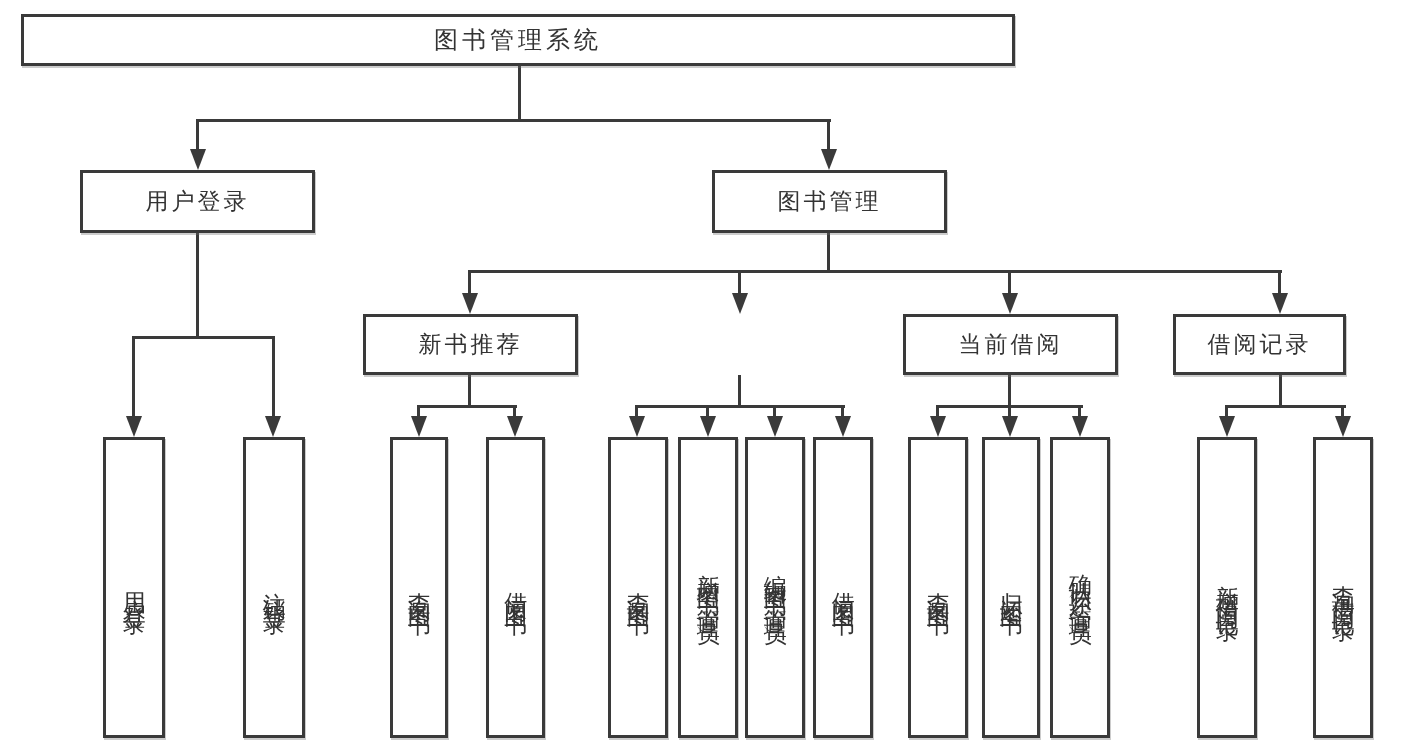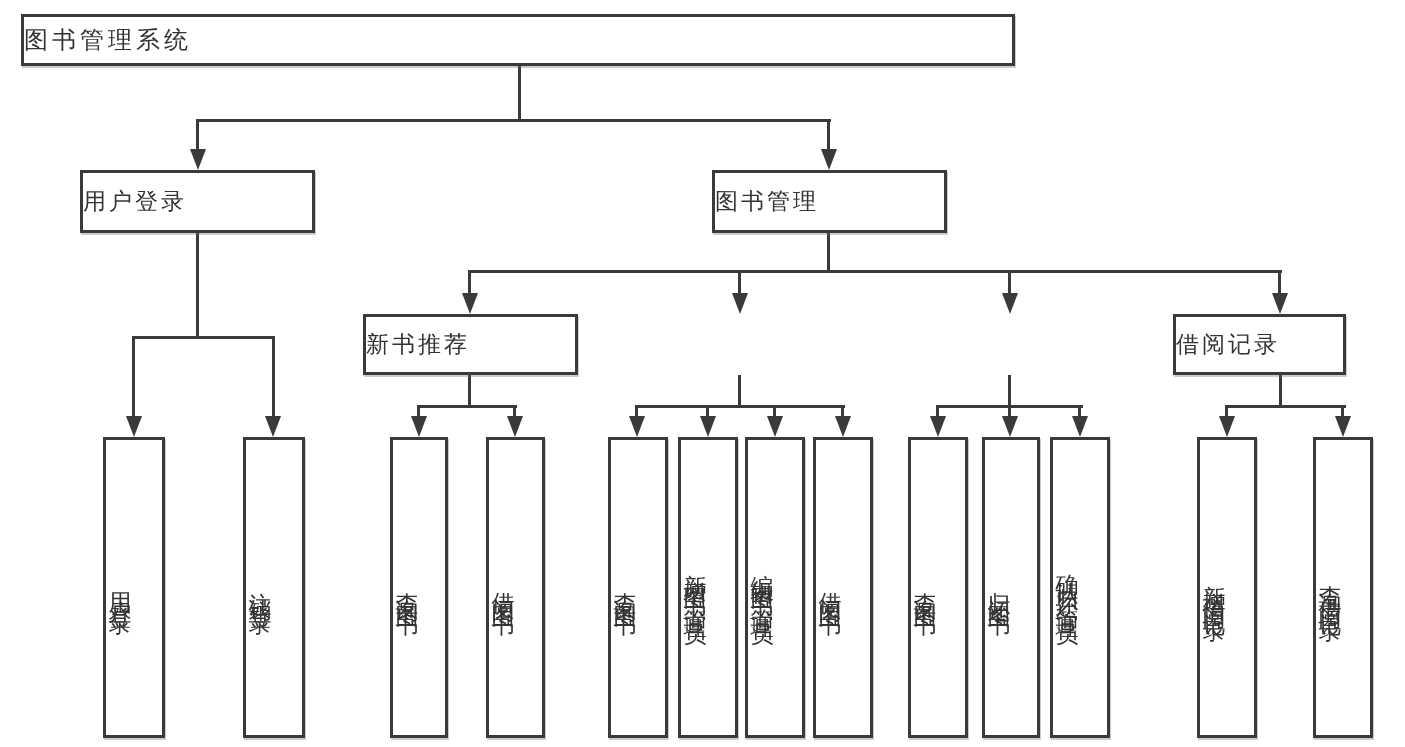--- a/index.html
+++ b/index.html
@@ -12,21 +12,21 @@
     overflow: hidden;
     color: #333333;
   }
   .box {
     position: absolute;
     box-sizing: border-box;
     border: 3px solid #3a3a3a;
     background: #ffffff;
     display: flex;
     align-items: center;
-    justify-content: flex-start;
+    justify-content: center;
     box-shadow: 1px 2px 0 rgba(110,110,110,0.35);
     z-index: 2;
   }
   .hlabel {
     font-size: 23px;
     letter-spacing: 3px;
     white-space: nowrap;
     color: #333333;
   }
   .rootlabel {
@@ -137,20 +137,23 @@
   <div class="box" style="left:80px;top:170px;width:235px;height:63px">
     <span class="hlabel">用户登录</span>
   </div>
   <div class="box" style="left:712px;top:170px;width:235px;height:63px">
     <span class="hlabel">图书管理</span>
   </div>
 
   <div class="box" style="left:363px;top:314px;width:215px;height:61px">
     <span class="hlabel">新书推荐</span>
   </div>
+  <div class="box" style="left:903px;top:314px;width:215px;height:61px">
+    <span class="hlabel">当前借阅</span>
+  </div>
   <div class="box" style="left:1173px;top:314px;width:173px;height:61px">
     <span class="hlabel">借阅记录</span>
   </div>
 
   <div class="box" style="left:103px;top:437px;width:62px;height:301px">
     <span class="vlabel">用户登录</span>
   </div>
   <div class="box" style="left:243px;top:437px;width:62px;height:301px">
     <span class="vlabel">注销登录</span>
   </div>

